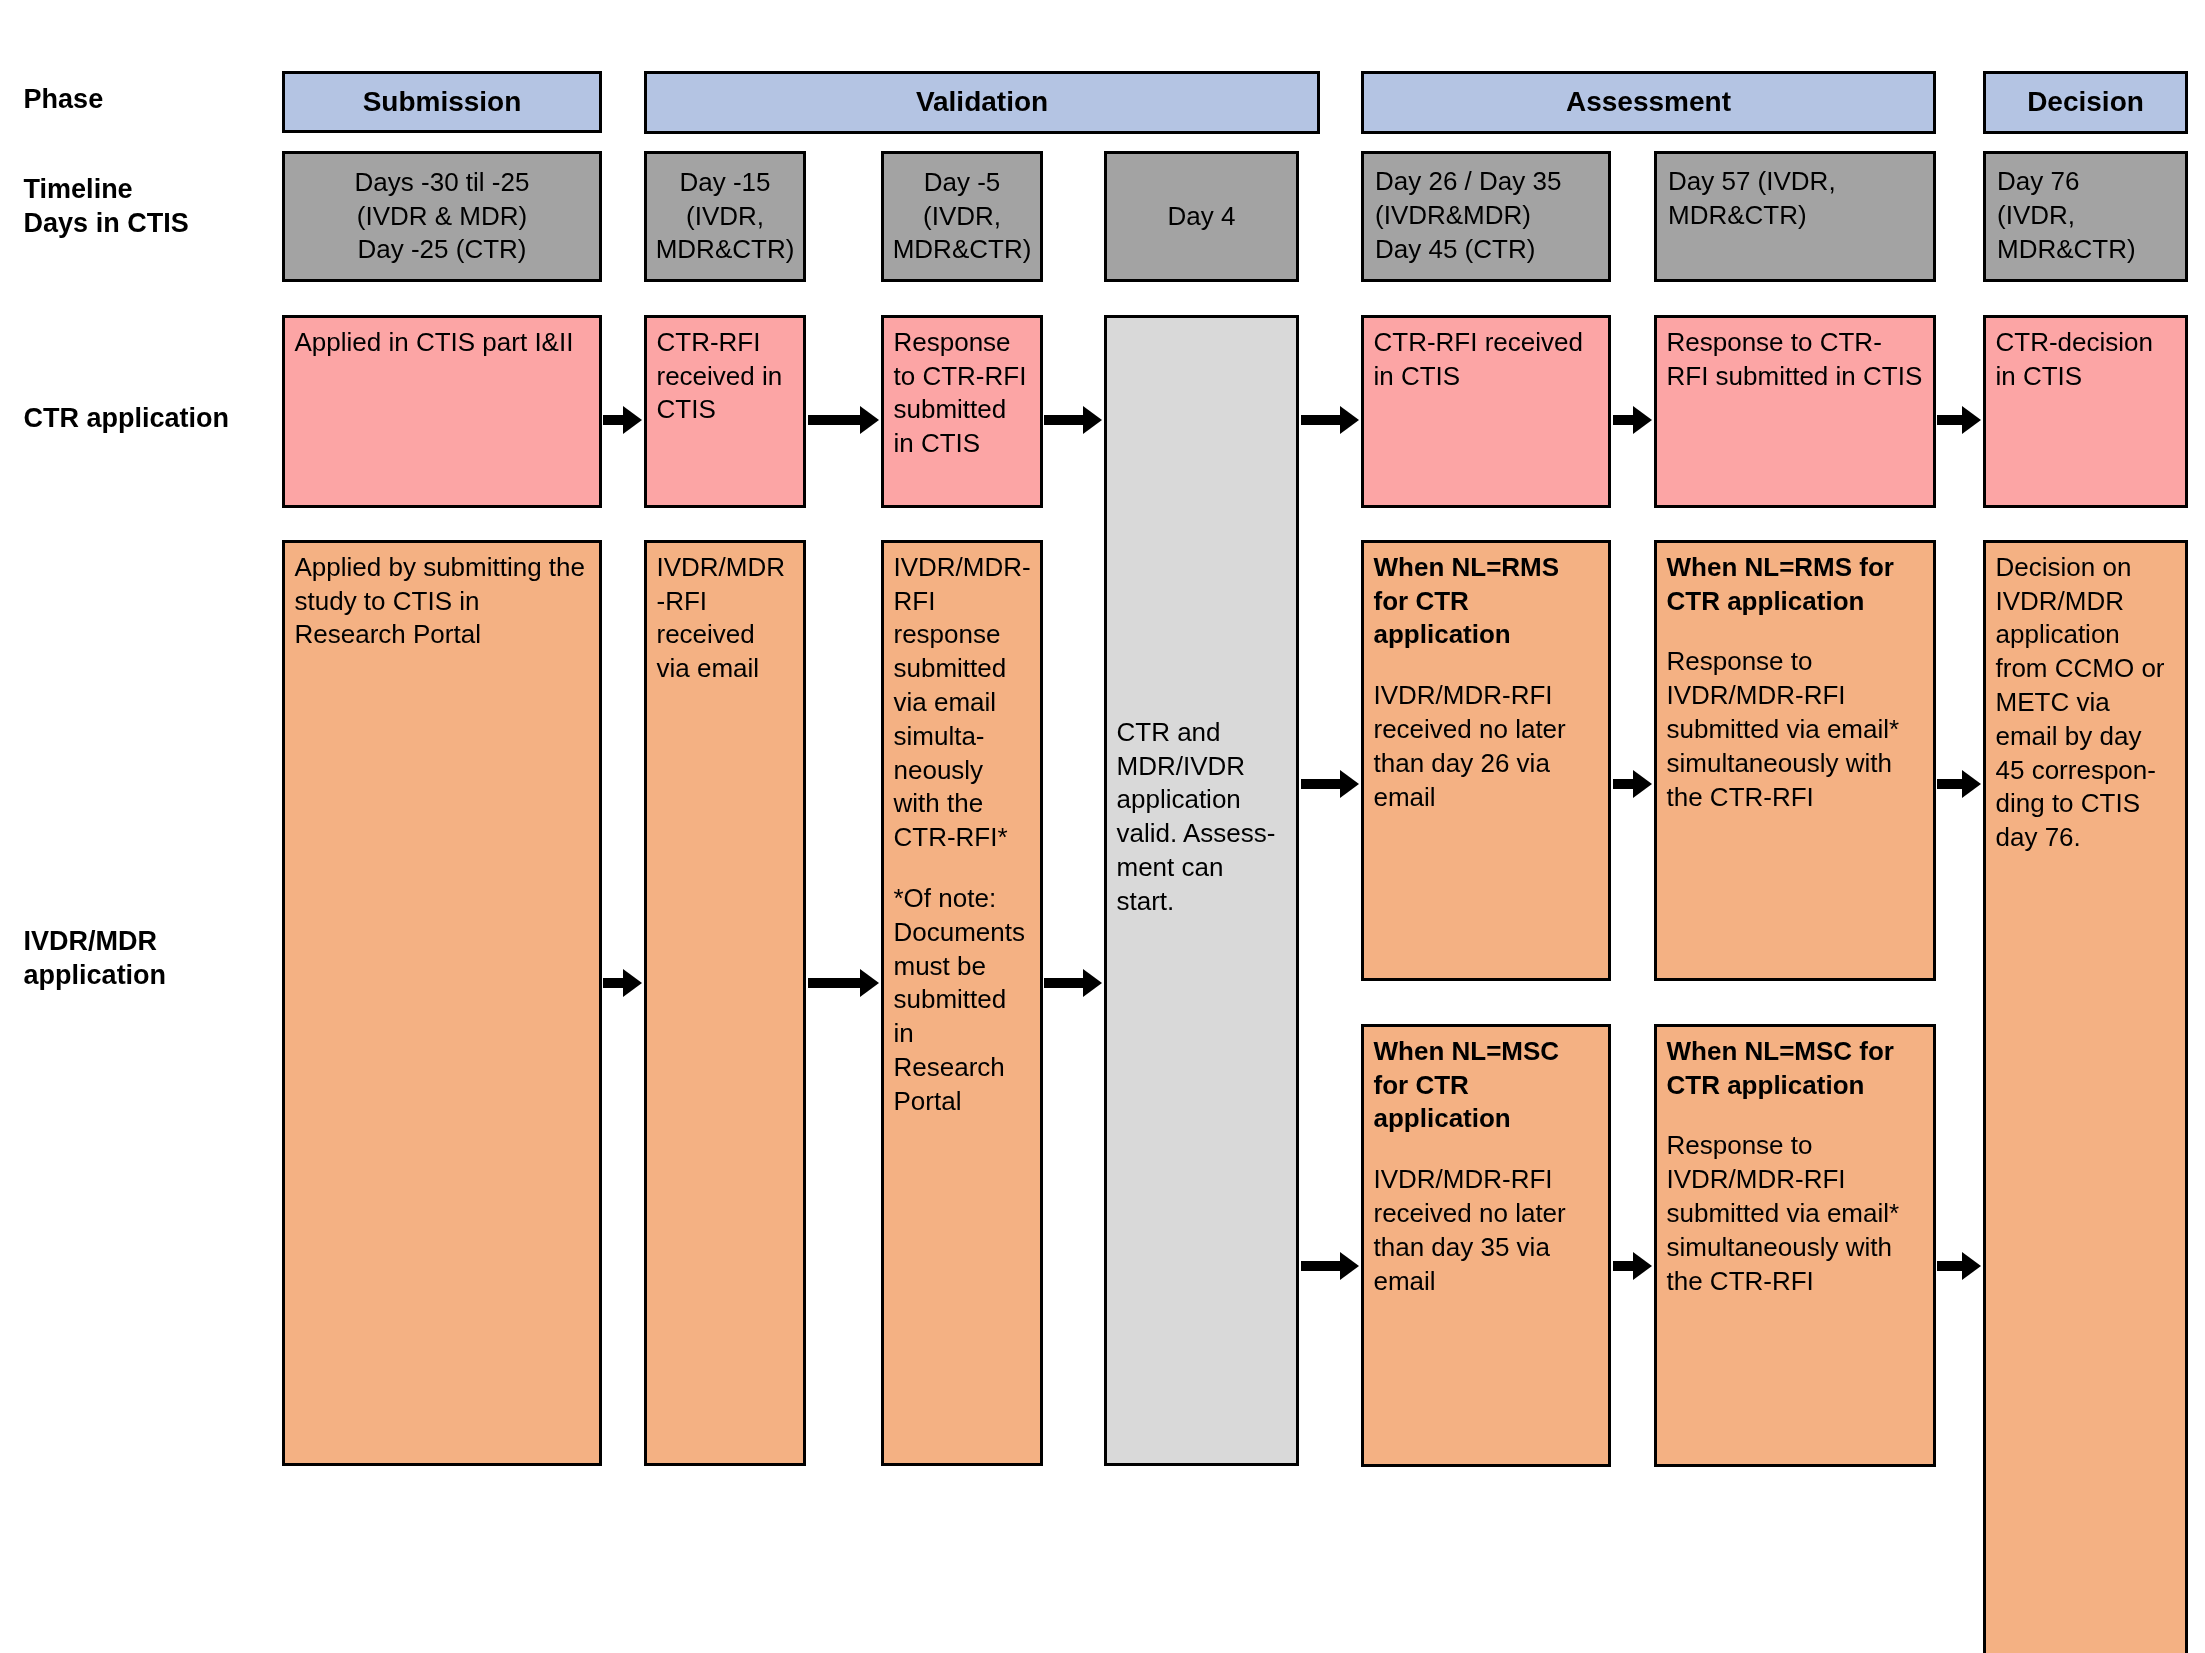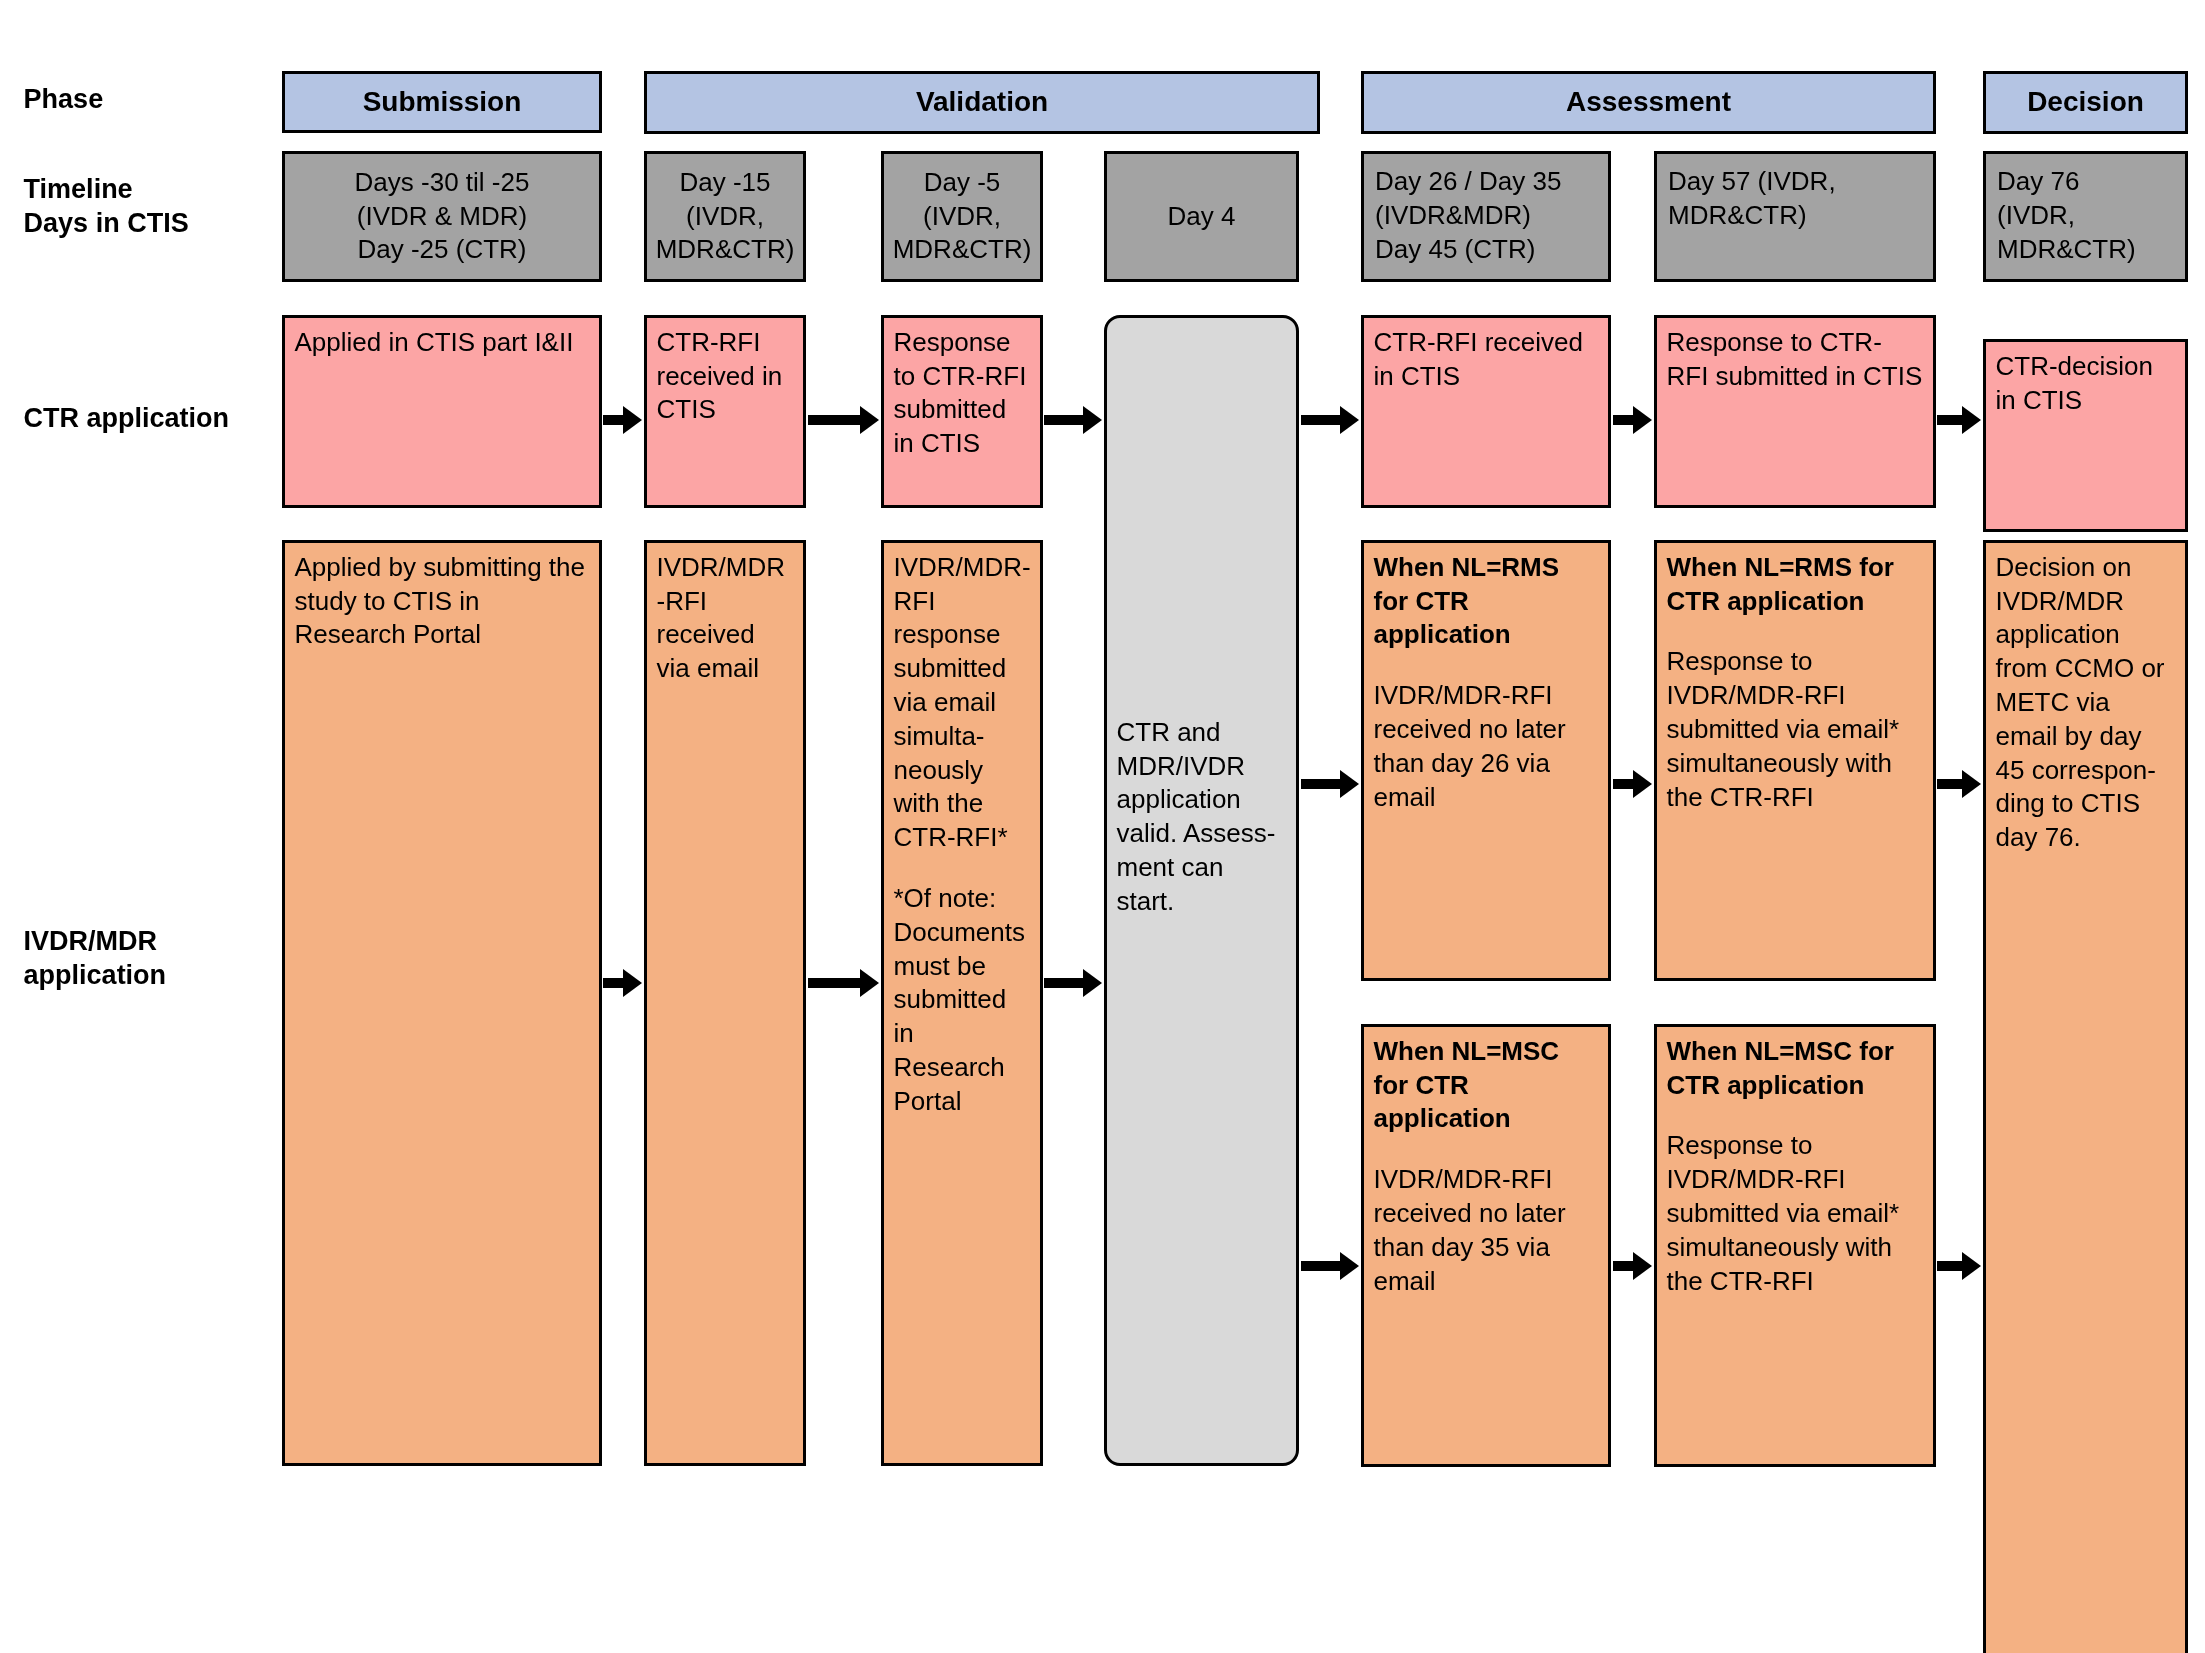--- a/index.html
+++ b/index.html
@@ -86,21 +86,20 @@
   
   .ivdr {
     background: #f4b183;
     text-align: left;
   }
 
   
   .valid {
     background: #d9d9d9;
     text-align: left;
-    border-radius: 16px;
   }
 
   .bold-head {
     font-weight: bold;
     display: block;
     white-space: pre-line;
   }
   .spacer-line { display:block; height: 27px; }
 
   
@@ -206,21 +205,21 @@
   </div>
 
   <div class="box ctr" style="left:1361px; top:315px; width:250px; height:193px;">
     <span class="txt">CTR-RFI received in CTIS</span>
   </div>
 
   <div class="box ctr" style="left:1654px; top:315px; width:282px; height:193px;">
     <span class="txt">Response to CTR-RFI submitted in CTIS</span>
   </div>
 
-  <div class="box ctr" style="left:1983px; top:315px; width:205px; height:193px;margin-top:24px;">
+  <div class="box ctr" style="left:1983px; top:315px; width:205px; height:193px;">
     <span class="txt">CTR-decision in CTIS</span>
   </div>
 
   <div class="arrow" style="left:603px; top:420px; width:39px;">
     <span class="shaft" style="width:20.5px;"></span>
     <span class="head"></span>
   </div>
   <div class="arrow" style="left:808px; top:420px; width:71px;">
     <span class="shaft" style="width:52px;"></span>
     <span class="head"></span>

